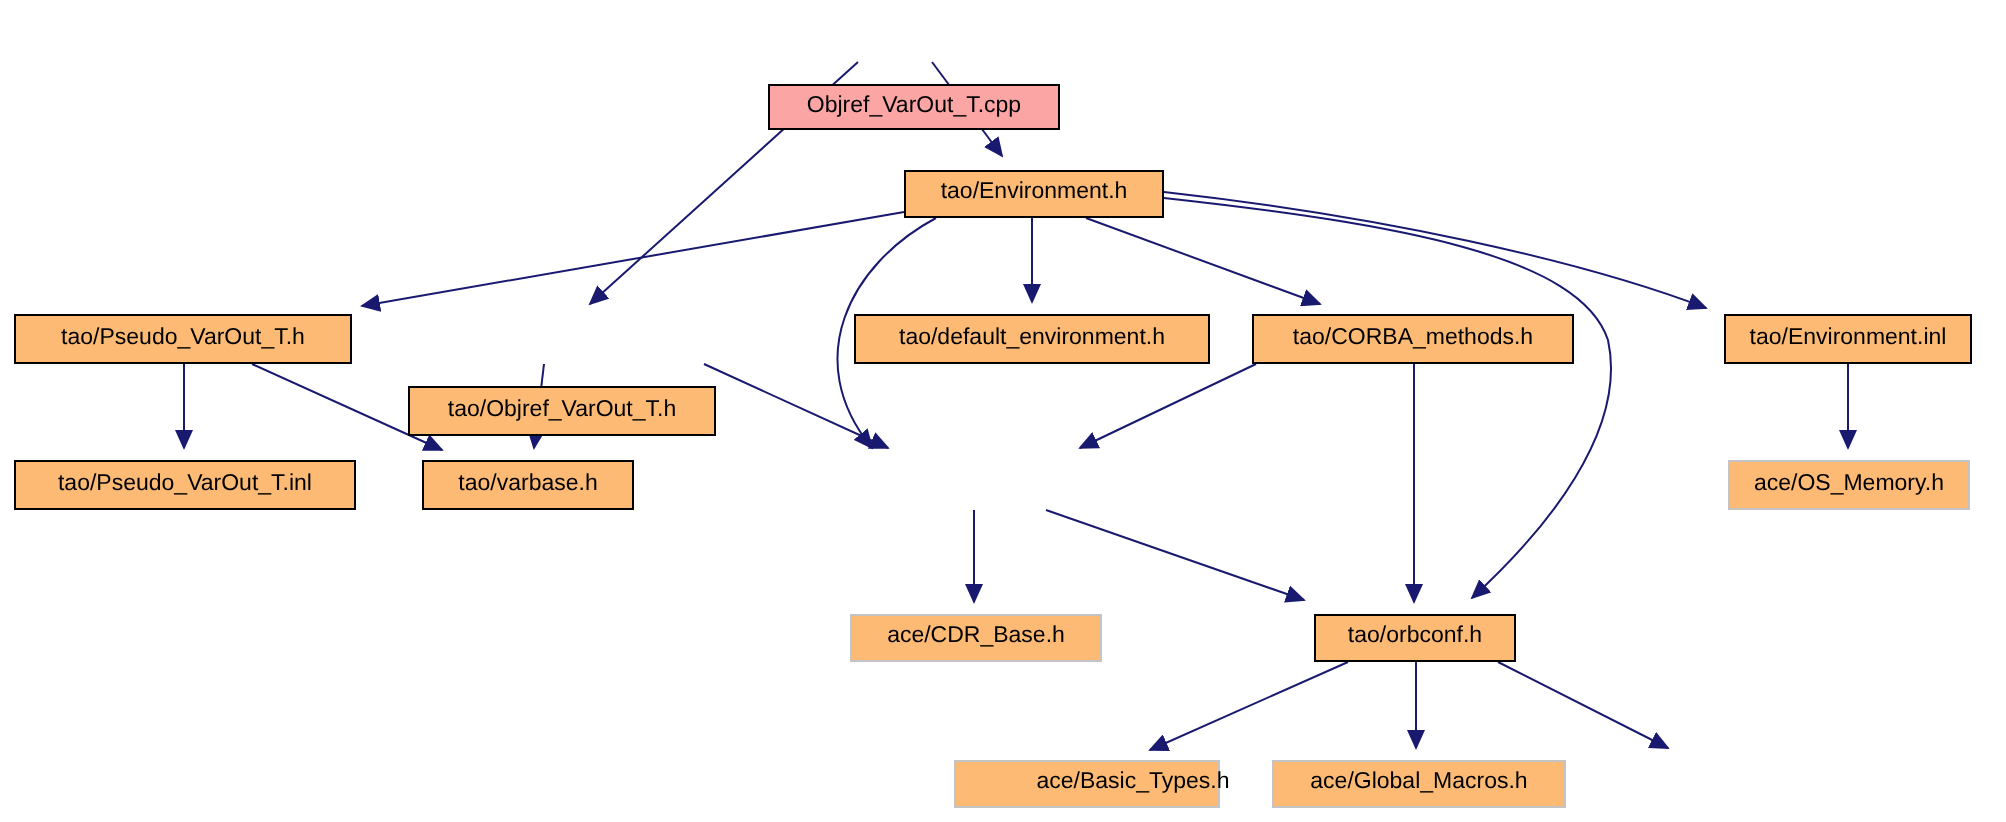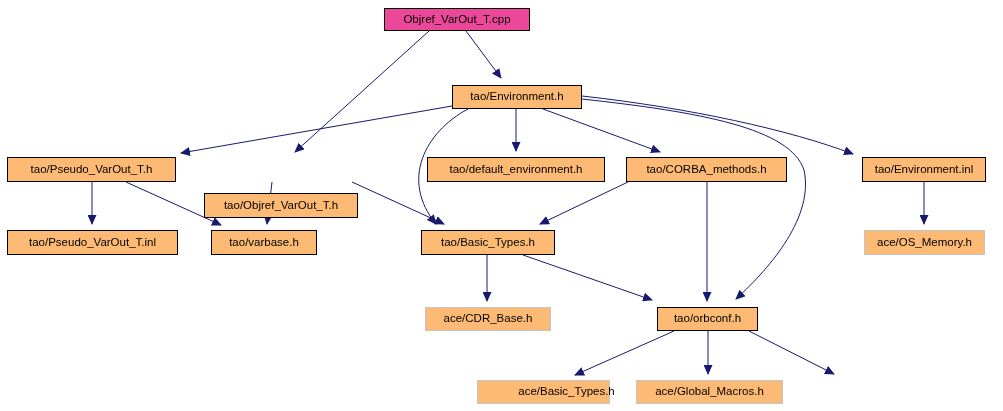--- a/index.html
+++ b/index.html
@@ -30,22 +30,23 @@
     justify-content: center;
     font-size: 11.5px;
     line-height: 1;
     color: #000000;
     white-space: nowrap;
     background: #fdba74;
     border: 1px solid #000000;
     z-index: 2;
   }
   .node.root {
-    background: #ec4899;
+    background: #fca5a5;
     border-color: #000000;
+    margin-top: 34px;
   }
   .node.external {
     border-color: #c4c4c4;
   }
   .edge {
     fill: none;
     stroke-width: 1;
   }
 </style>
 </head>
@@ -102,23 +103,20 @@
     </div>
     <div class="node internal" style="left: 862px; top: 157px; width: 124px; height: 25px;">
       <span>tao/Environment.inl</span>
     </div>
     <div class="node internal" style="left: 7px; top: 230px; width: 171px; height: 25px; justify-content: center;">
       <span>tao/Pseudo_VarOut_T.inl</span>
     </div>
     <div class="node internal" style="left: 211px; top: 230px; width: 106px; height: 25px;">
       <span>tao/varbase.h</span>
     </div>
-    <div class="node internal" style="left: 421px; top: 230px; width: 134px; height: 25px;">
-      <span>tao/Basic_Types.h</span>
-    </div>
     <div class="node external" style="left: 864px; top: 230px; width: 121px; height: 25px;">
       <span>ace/OS_Memory.h</span>
     </div>
     <div class="node external" style="left: 425px; top: 307px; width: 126px; height: 24px;">
       <span>ace/CDR_Base.h</span>
     </div>
     <div class="node internal" style="left: 657px; top: 307px; width: 101px; height: 24px;">
       <span>tao/orbconf.h</span>
     </div>
     <div class="node external" style="left: 477px; top: 380px; width: 133px; height: 24px; padding-left: 46px;">

